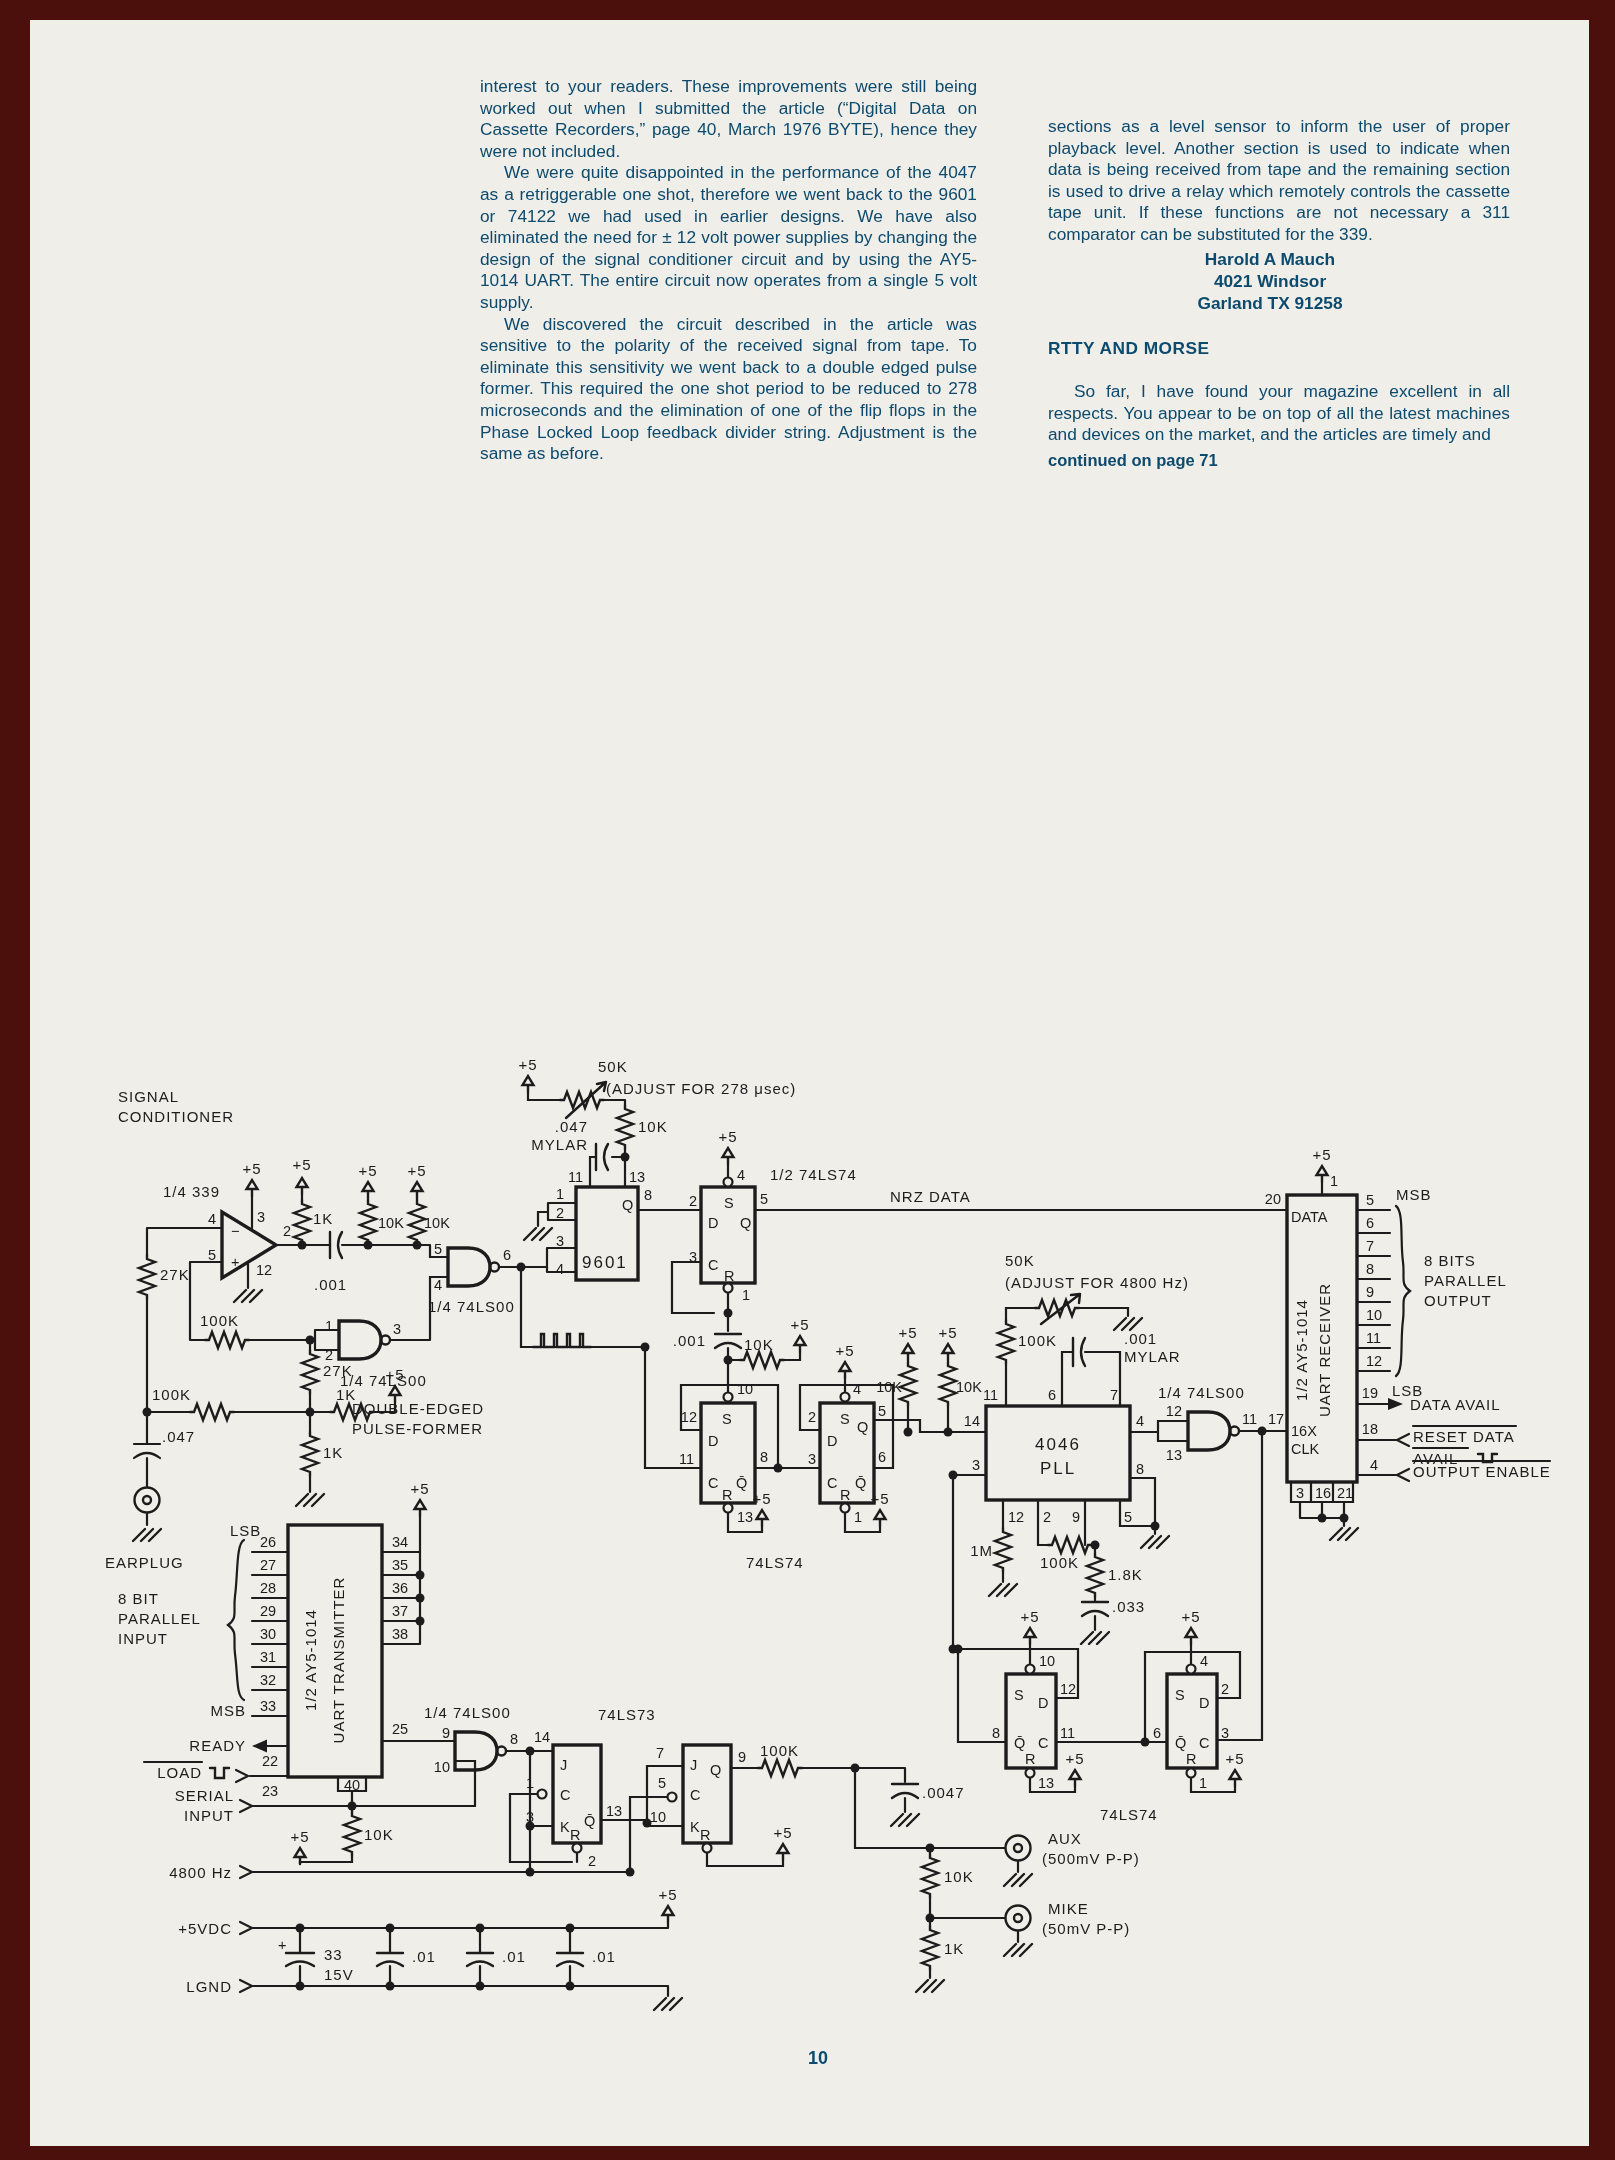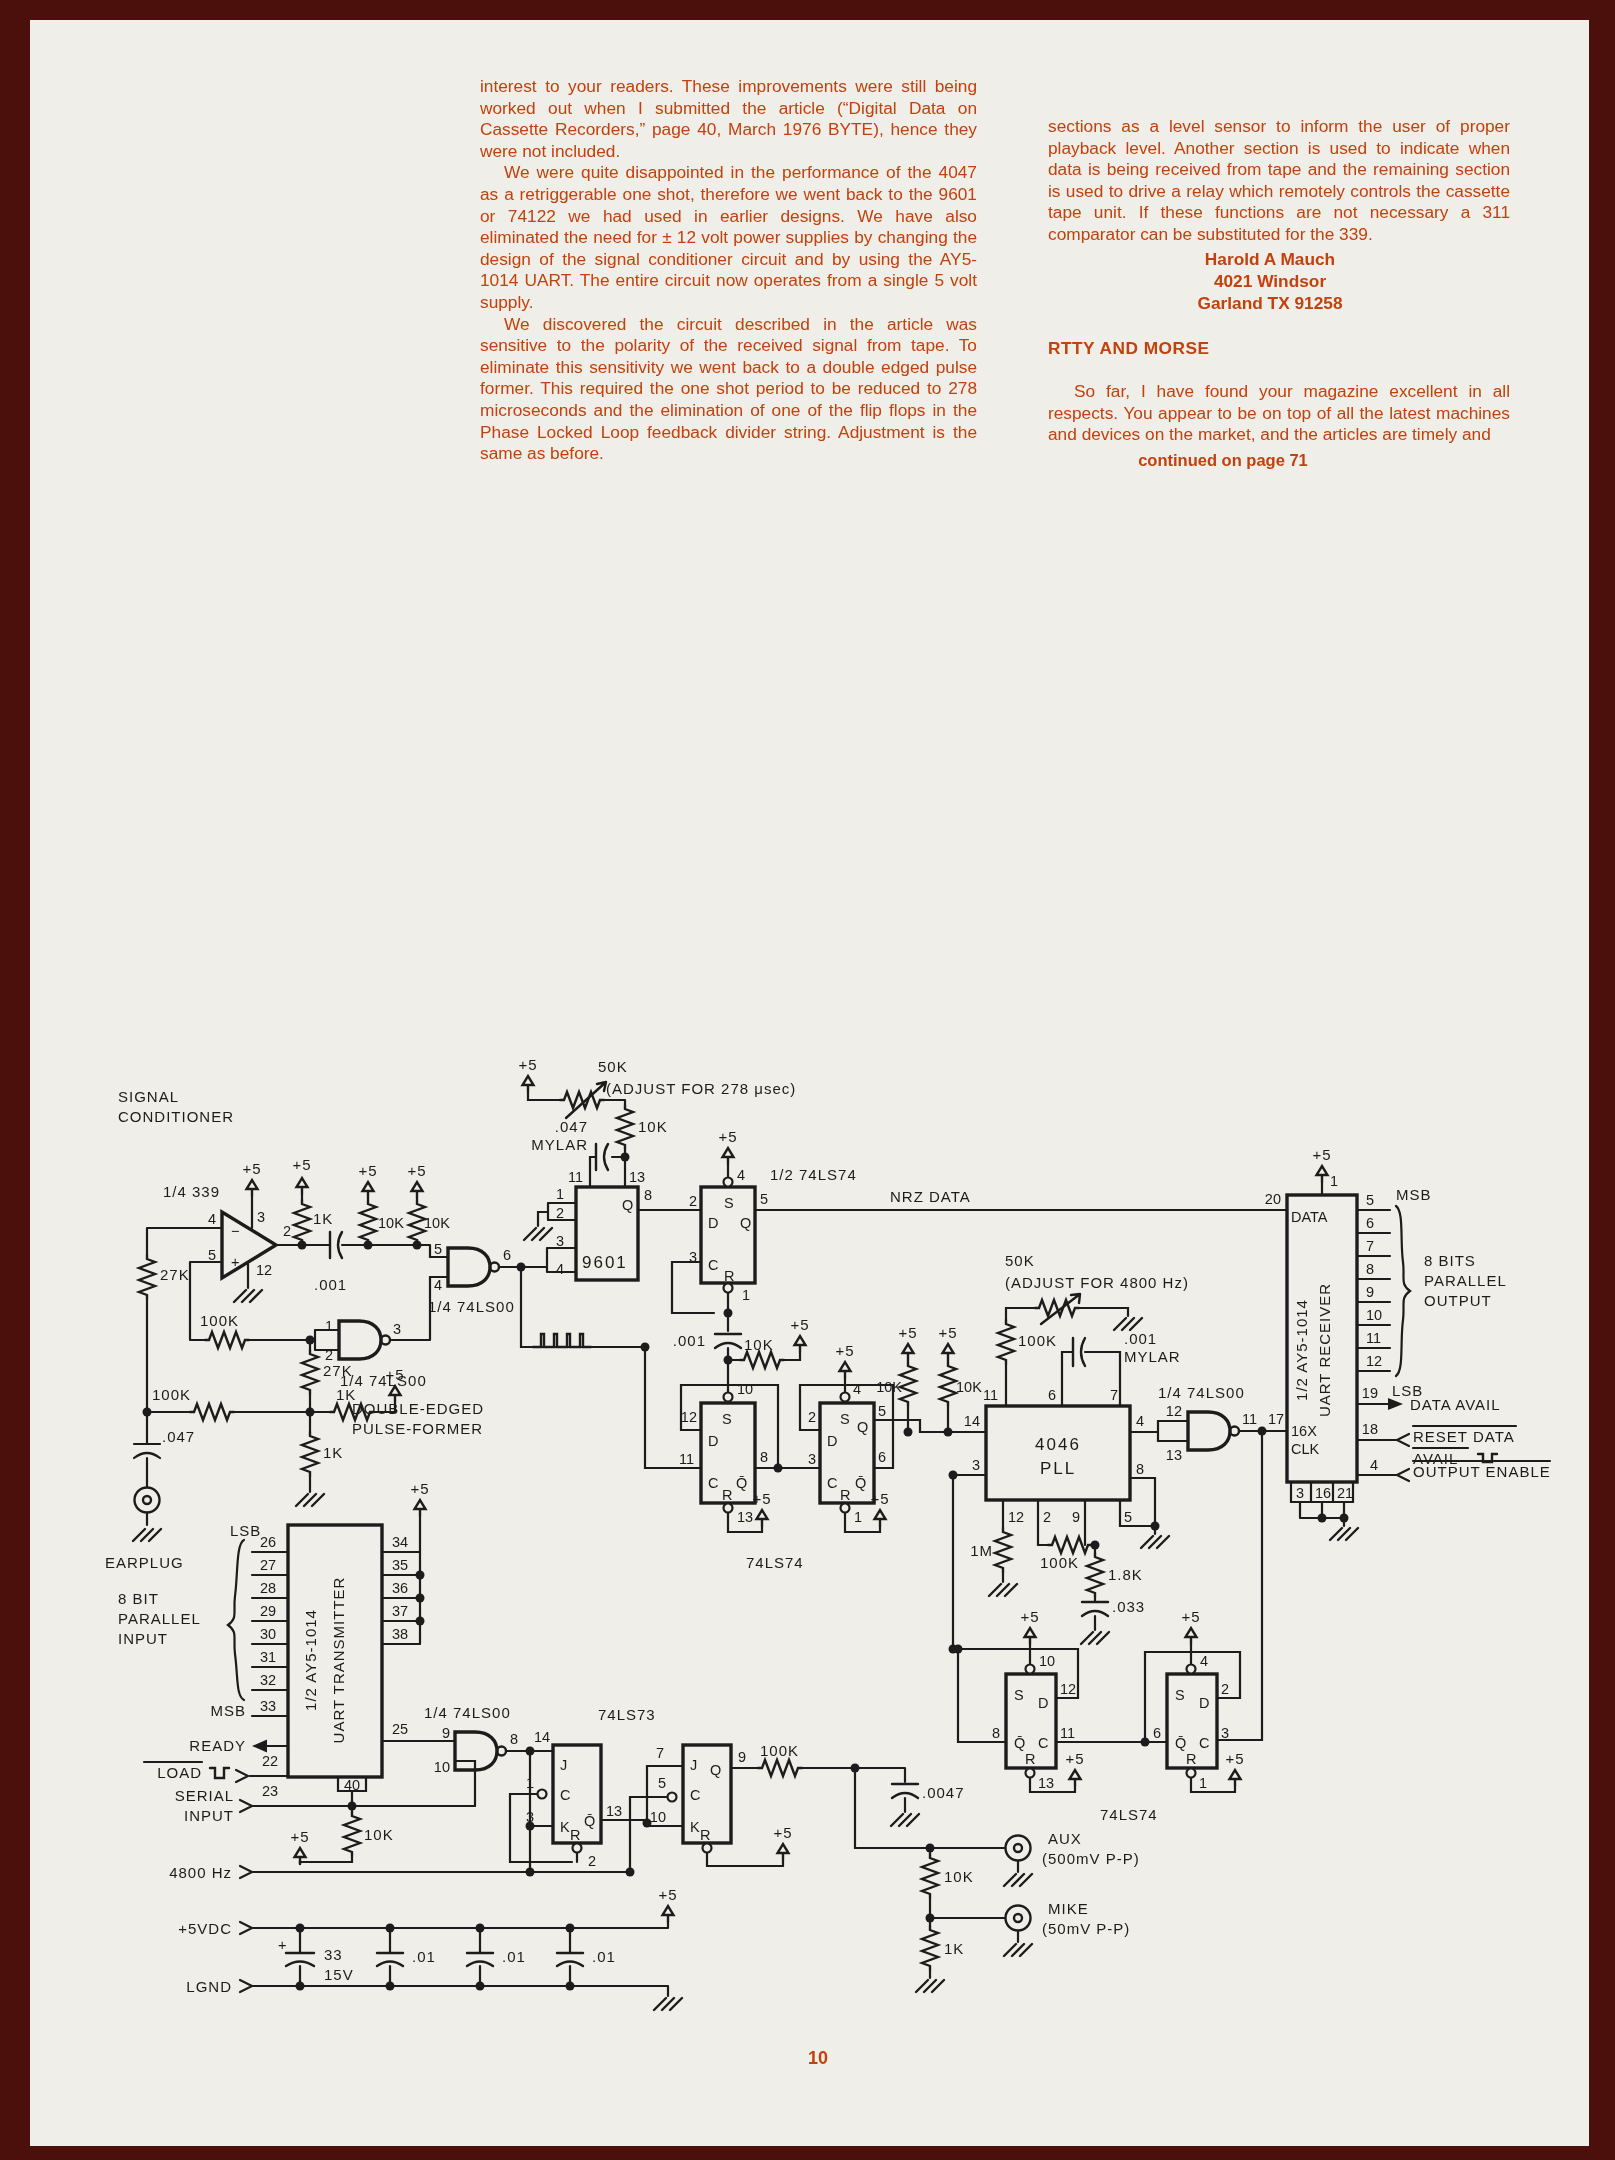--- a/index.html
+++ b/index.html
@@ -1,30 +1,30 @@
 <!DOCTYPE html>
 <html><head>
 <meta charset="utf-8">
 <style>
   html,body{margin:0;padding:0;background:#3a0c08;}
   .page{position:relative;width:1615px;height:2160px;background:#f0eee8;overflow:hidden;
-        font-family:"Liberation Sans", sans-serif;color:#c2410c;}
+        font-family:"Liberation Sans", sans-serif;color:#0c4a6e;}
   .edge{position:absolute;background:#4b100c;}
   .edge.top{left:0;top:0;width:1615px;height:20px;}
   .edge.left{left:0;top:0;width:30px;height:2160px;}
   .edge.right{left:1589px;top:0;width:26px;height:2160px;}
   .edge.bottom{left:0;top:2146px;width:1615px;height:14px;}
   .col{position:absolute;top:76px;text-align:justify;font-size:17.3px;line-height:21.6px;}
   .col-left{left:480px;width:497px;}
   .col-right{left:1048px;width:462px;margin-top:40px;}
   .col p{margin:0;text-indent:24px;}
   .col p.noindent{text-indent:0;}
   .signature{margin-top:2px;text-align:center;font-weight:bold;line-height:22px;padding-right:18px;}
   .rtty-head{margin-top:24px;margin-bottom:22px;text-align:left;font-weight:bold;letter-spacing:.5px;}
-  .continued{margin-top:4px;text-align:center;font-weight:bold;font-size:16.5px;padding-right:112px;}
+  .continued{margin-top:4px;text-align:left;font-weight:bold;font-size:16.5px;padding-right:112px;}
   .pageno{position:absolute;left:768px;top:2048px;width:100px;text-align:center;
           font-weight:bold;font-size:18px;}
   svg text{font-family:"Liberation Sans", sans-serif;font-size:15px;fill:#1c1c1c;letter-spacing:1px;}
   svg text.pin{font-size:14.5px;letter-spacing:0;}
   svg text.big{font-size:17px;letter-spacing:2px;}
   svg text.mid{text-anchor:middle;}
   svg text.end{text-anchor:end;}
   svg .w{stroke:#1c1c1c;stroke-width:2.2;fill:none;stroke-linecap:round;}
   svg .bx{stroke:#1c1c1c;stroke-width:3.4;fill:none;}
   svg .sym{stroke:#1c1c1c;stroke-width:2.4;fill:none;stroke-linecap:round;}

